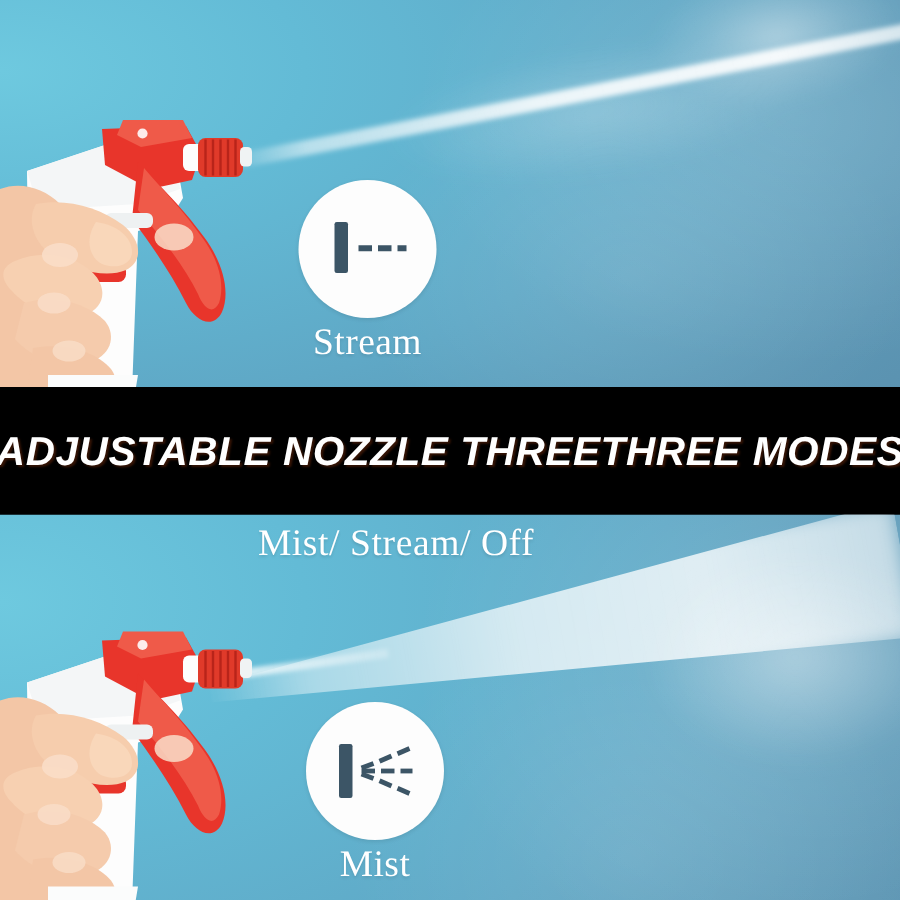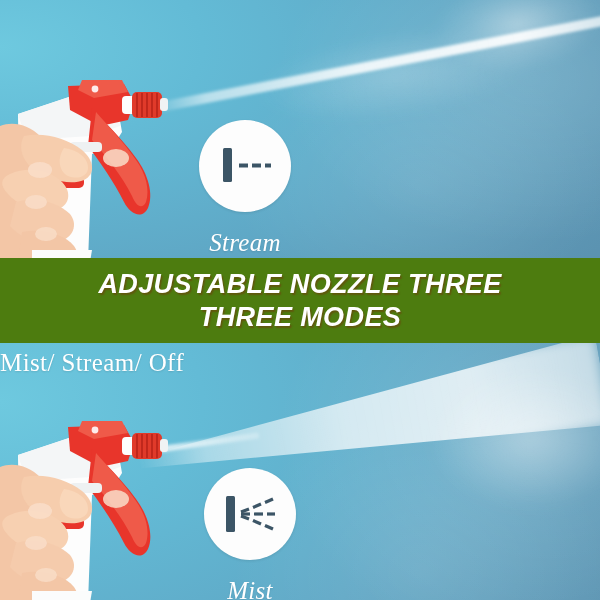--- a/index.html
+++ b/index.html
@@ -137,40 +137,39 @@
 
   .mode-circle {
     position: relative;
     width: 92px;
     height: 92px;
     border-radius: 50%;
     background: #fdfdfd;
     box-shadow: 0 1px 3px rgba(0,0,0,0.10);
   }
   .mode-label {
-    margin-top: 17px;
+    margin-top: 3px;
     font-family: "Liberation Serif", serif;
     font-size: 25px;
     color: #ffffff;
     letter-spacing: 0.3px;
     line-height: 1.1;
     text-shadow: 0 1px 2px rgba(0,0,0,0.10);
-    font-style: italic;
   }
 
   
   #banner {
     position: absolute;
     left: 0;
     top: 258px;
     width: 600px;
     height: 86px;
-    background: #4d7c0f;
+    background: #000000;
     display: flex;
-    flex-direction: column;
+    flex-direction: row;
     align-items: center;
     justify-content: center;
   }
   .banner-line {
     font-family: "Liberation Sans", sans-serif;
     font-weight: bold;
     font-style: italic;
     font-size: 27px;
     letter-spacing: 0.4px;
     color: #ffffff;
@@ -178,20 +177,21 @@
     line-height: 1.22;
     white-space: nowrap;
   }
 
   
   #subtitle {
     position: absolute;
     left: 0;
     top: 349px;
     width: 528px;
+    text-align: center;
     font-family: "Liberation Serif", serif;
     font-size: 25px;
     color: #ffffff;
     letter-spacing: 0.4px;
     text-shadow: 0 1px 2px rgba(0,0,0,0.12);
   }
 </style>
 </head>
 <body>
 

